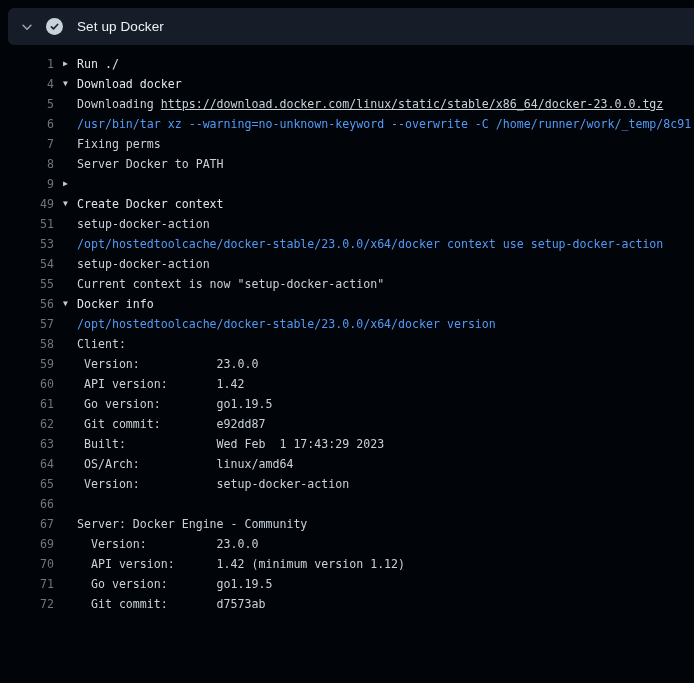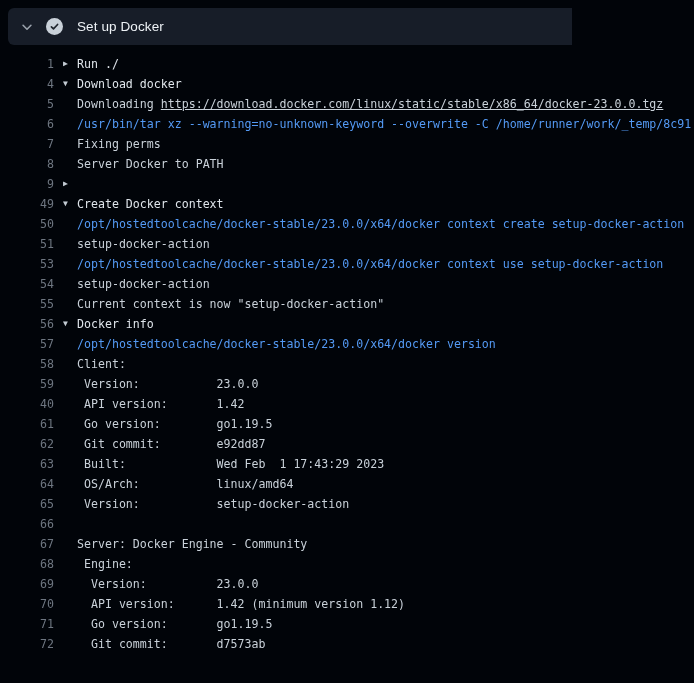--- a/index.html
+++ b/index.html
@@ -5,21 +5,21 @@
   * { margin: 0; padding: 0; box-sizing: border-box; }
   html, body {
     width: 694px; height: 683px;
     background: #010409;
     overflow: hidden;
     font-family: "Liberation Sans", sans-serif;
   }
   .step-header {
     position: absolute;
     left: 8px; top: 8px;
-    width: 564px; height: 37px;
+    width: 686px; height: 37px;
     background: #171d28;
     border-radius: 6px 0 0 6px;
     display: flex;
     align-items: center;
     cursor: pointer;
   }
   .chev {
     width: 30px; height: 37px;
     display: flex; align-items: center; justify-content: center;
     margin-left: 4px;
@@ -129,24 +129,20 @@
   </div>
     <div class="row">
     <span class="num">9</span>
     <span class="content title"><span class="arrow">▶</span></span>
   </div>
     <div class="row">
     <span class="num">49</span>
     <span class="content title"><span class="arrow">▼</span><span class="text">Create Docker context</span></span>
   </div>
     <div class="row">
-    <span class="num">50</span>
-    <span class="content"><span class="arrow"></span><span class="text cmd">/opt/hostedtoolcache/docker-stable/23.0.0/x64/docker context create setup-docker-action</span></span>
-  </div>
-    <div class="row">
     <span class="num">51</span>
     <span class="content"><span class="arrow"></span><span class="text">setup-docker-action</span></span>
   </div>
     <div class="row">
     <span class="num">53</span>
     <span class="content"><span class="arrow"></span><span class="text cmd">/opt/hostedtoolcache/docker-stable/23.0.0/x64/docker context use setup-docker-action</span></span>
   </div>
     <div class="row">
     <span class="num">54</span>
     <span class="content"><span class="arrow"></span><span class="text">setup-docker-action</span></span>
@@ -165,21 +161,21 @@
   </div>
     <div class="row">
     <span class="num">58</span>
     <span class="content"><span class="arrow"></span><span class="text">Client:</span></span>
   </div>
     <div class="row">
     <span class="num">59</span>
     <span class="content"><span class="arrow"></span><span class="text"> Version:           23.0.0</span></span>
   </div>
     <div class="row">
-    <span class="num">40</span>
+    <span class="num">60</span>
     <span class="content"><span class="arrow"></span><span class="text"> API version:       1.42</span></span>
   </div>
     <div class="row">
     <span class="num">61</span>
     <span class="content"><span class="arrow"></span><span class="text"> Go version:        go1.19.5</span></span>
   </div>
     <div class="row">
     <span class="num">62</span>
     <span class="content"><span class="arrow"></span><span class="text"> Git commit:        e92dd87</span></span>
   </div>
@@ -197,24 +193,20 @@
   </div>
     <div class="row">
     <span class="num">66</span>
     <span class="content"><span class="arrow"></span><span class="text"></span></span>
   </div>
     <div class="row">
     <span class="num">67</span>
     <span class="content"><span class="arrow"></span><span class="text">Server: Docker Engine - Community</span></span>
   </div>
     <div class="row">
-    <span class="num">68</span>
-    <span class="content"><span class="arrow"></span><span class="text"> Engine:</span></span>
-  </div>
-    <div class="row">
     <span class="num">69</span>
     <span class="content"><span class="arrow"></span><span class="text">  Version:          23.0.0</span></span>
   </div>
     <div class="row">
     <span class="num">70</span>
     <span class="content"><span class="arrow"></span><span class="text">  API version:      1.42 (minimum version 1.12)</span></span>
   </div>
     <div class="row">
     <span class="num">71</span>
     <span class="content"><span class="arrow"></span><span class="text">  Go version:       go1.19.5</span></span>

